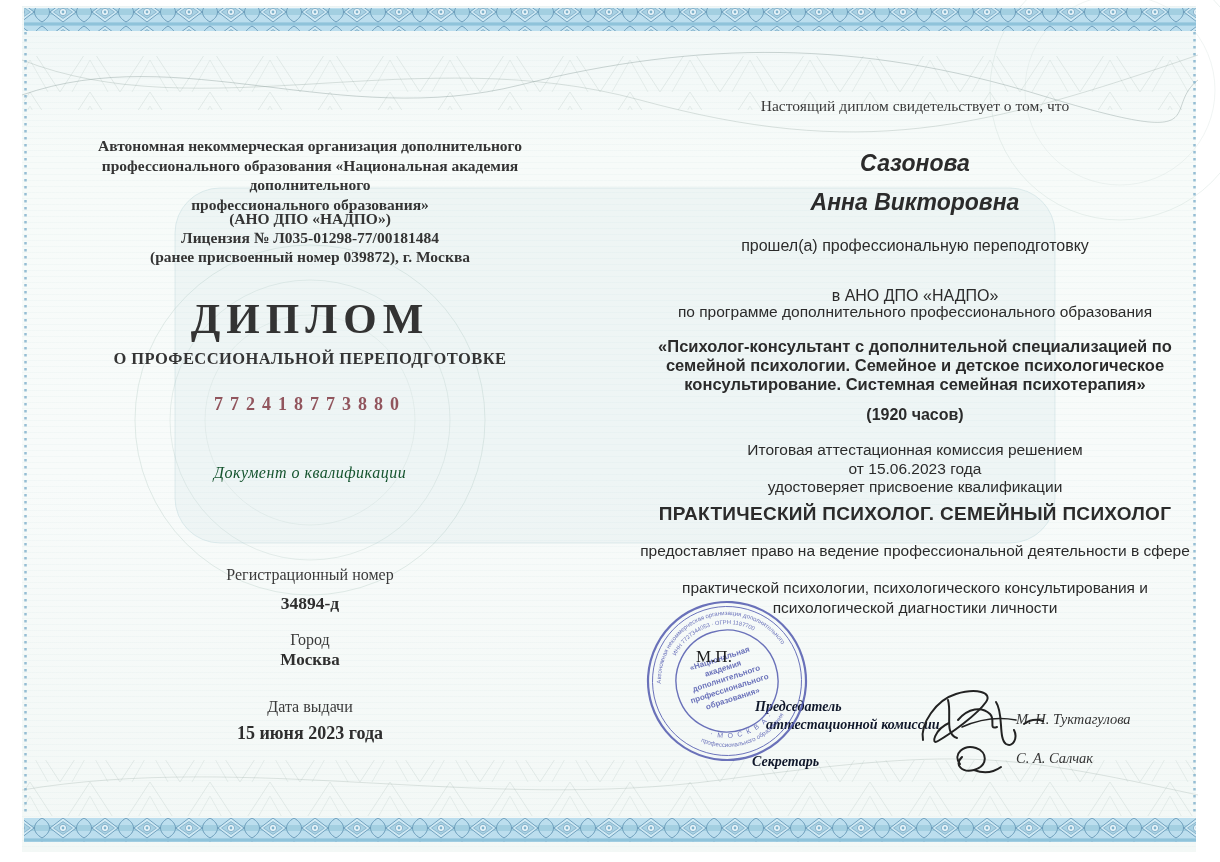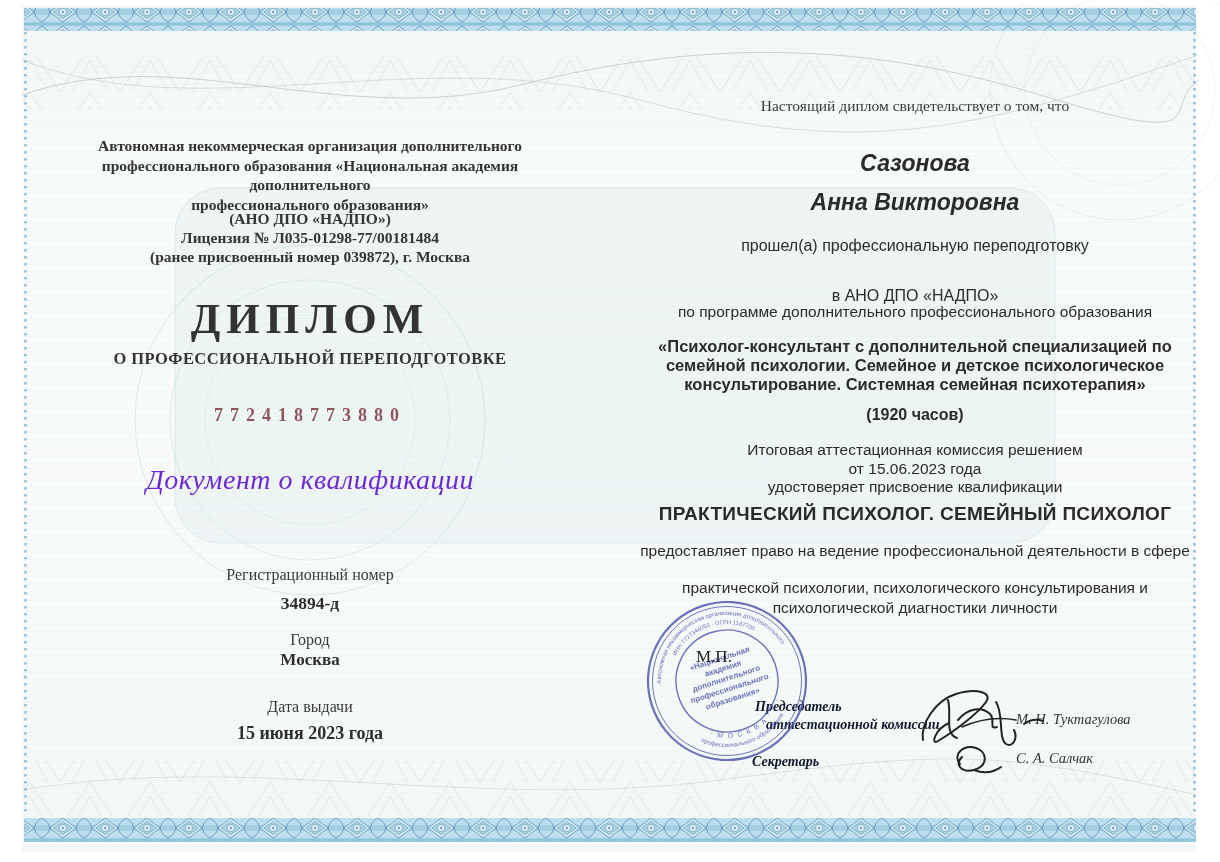--- a/index.html
+++ b/index.html
@@ -19,22 +19,22 @@
   .txt{position:absolute;z-index:5;}
   .center{text-align:center;}
   .serif{font-family:"Liberation Serif",serif;}
 
   
   .col-l{left:55px;width:510px;}
   .org{top:136px;font-size:15.5px;line-height:19.5px;font-weight:700;color:#343434;}
   .lic{top:209px;font-size:15.5px;line-height:19px;font-weight:700;color:#343434;}
   .t-main{top:294px;font-size:43px;font-weight:700;letter-spacing:6px;color:#333;}
   .t-sub{top:349px;font-size:16.5px;font-weight:700;letter-spacing:.4px;color:#343434;}
-  .t-num{top:405px;font-size:18px;font-weight:700;letter-spacing:7px;color:#91555d;}
-  .qdoc{top:464px;font-size:28px;font-style:italic;color:#6d28d9;letter-spacing:.5px;}
+  .t-num{top:394px;font-size:18px;font-weight:700;letter-spacing:7px;color:#91555d;}
+  .qdoc{top:464px;font-size:16px;font-style:italic;color:#14532d;letter-spacing:.5px;}
   .lbl{font-size:16px;color:#3a3a3a;}
   .val{font-weight:700;color:#2e2e2e;}
   .reg-l{top:566px;} .reg-v{top:593px;font-size:17.5px;}
   .city-l{top:631px;} .city-v{top:650px;font-size:17px;}
   .date-l{top:698px;} .date-v{top:723px;font-size:18px;}
 
   
   .col-r{left:625px;width:580px;}
   .intro{top:97px;font-size:15.5px;color:#3a3a3a;}
   .fio{font-family:"Liberation Sans",sans-serif;font-weight:700;font-style:italic;font-size:23px;color:#2b2b2b;}

